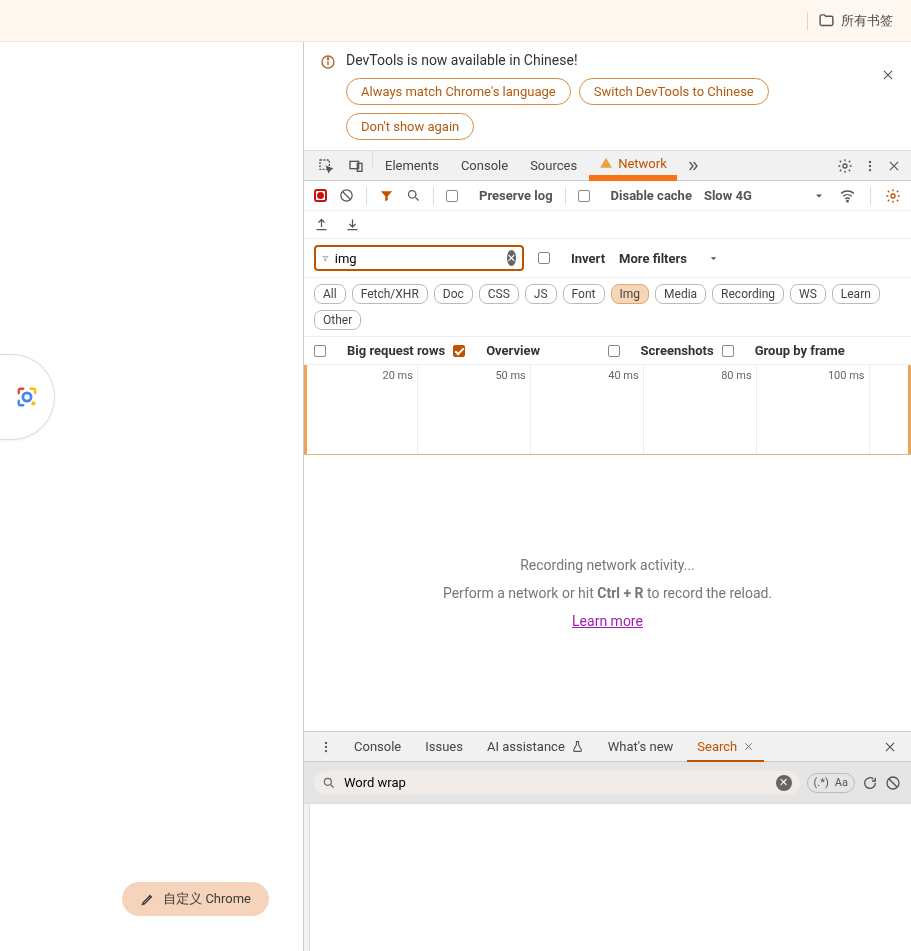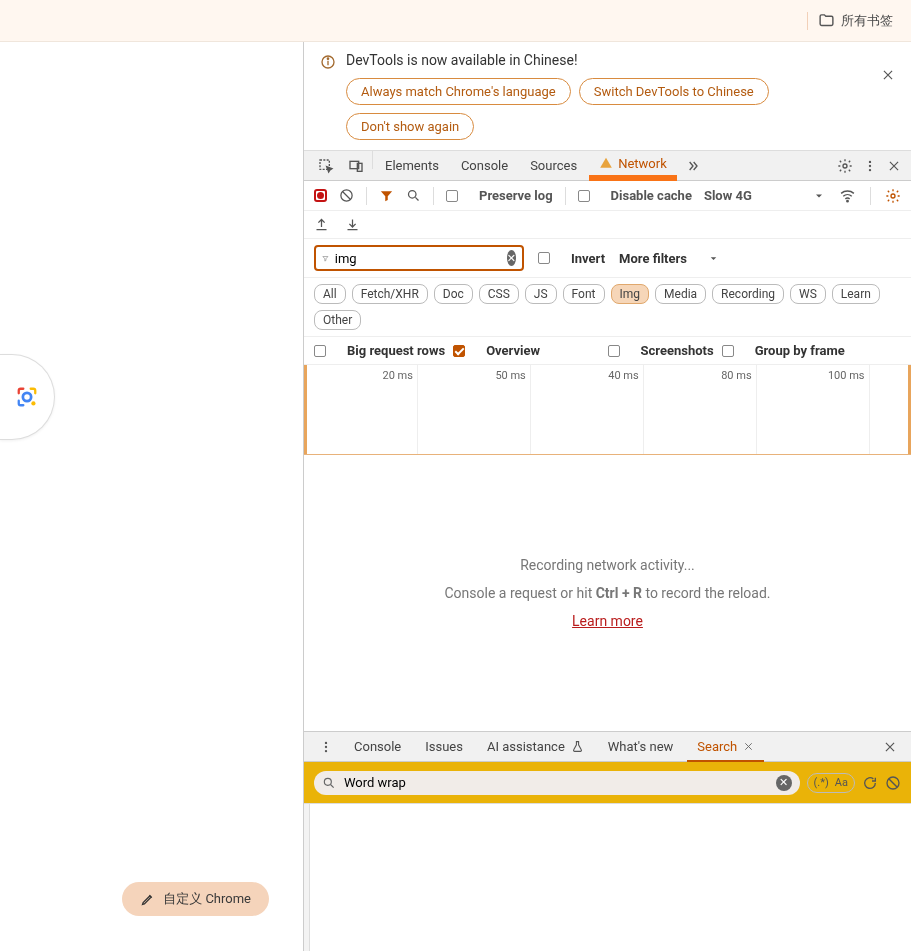--- a/index.html
+++ b/index.html
@@ -50,28 +50,28 @@
   .chip.active{background:#f6d6b8;border-color:#e0a86d;}
   .optsrow{padding:6px 10px;border-bottom:1px solid #eee;display:flex;}
   .optscol{flex:1;display:flex;gap:8px;}
   
   .waterfall{height:90px;border-bottom:1px solid #e8b27a;position:relative;background:#fff;}
   .wf-line{position:absolute;top:0;bottom:0;width:1px;background:#eee;}
   .wf-label{position:absolute;top:4px;font-size:11px;color:#666;transform:translateX(-100%);padding-right:4px;}
   .wf-edge{position:absolute;top:0;bottom:0;width:3px;background:#e8a55c;}
   
   .empty{flex:1;display:flex;flex-direction:column;align-items:center;justify-content:center;color:#777;gap:12px;font-size:14px;}
-  .empty a{color:#b91c1c;}
+  .empty a{color:#a21caf;}
   
   .drawer{border-top:1px solid #ccc;display:flex;flex-direction:column;height:220px;}
   .drawer-tabs{height:30px;background:#f1f1f1;border-bottom:1px solid #ccc;display:flex;align-items:stretch;padding:0 8px;gap:4px;}
   .dtab{padding:0 10px;display:flex;align-items:center;gap:6px;color:#444;font-size:13px;cursor:pointer;}
   .dtab.active{color:#c05300;border-bottom:2px solid #c05300;margin-bottom:-1px;}
   .drawer-right{margin-left:auto;display:flex;align-items:center;padding-right:6px;}
-  .searchbar{height:42px;border-bottom:1px solid #ddd;display:flex;align-items:center;padding:0 10px;gap:7px;background:#eab308;}
+  .searchbar{height:42px;border-bottom:1px solid #ddd;display:flex;align-items:center;padding:0 10px;gap:7px;background:#e5e5e5;}
   .search-input{flex:1;display:flex;align-items:center;background:#f1ece8;border-radius:14px;height:24px;padding:0 8px;gap:8px;}
   .search-input input{border:none;outline:none;flex:1;background:transparent;font-size:13px;}
   .regex-pill{border:1px solid #bbb;border-radius:12px;height:20px;display:flex;align-items:center;gap:6px;padding:0 6px;font-size:11px;color:#555;}
   .drawer-body{flex:1;display:flex;}
   .drawer-gutter{width:6px;background:#f3f3f3;border-right:1px solid #ddd;}
   
   svg{display:block;}
 </style>
 </head>
 <body>
@@ -316,21 +316,21 @@
       <div class="wf-line" style="left:74.4%"></div>
       <span class="wf-label" style="left:74.4%">80 ms</span>
       <div class="wf-line" style="left:93%"></div>
       <span class="wf-label" style="left:93%">100 ms</span>
       <div class="wf-edge" style="right:0"></div>
     </div>
 
     <div class="empty">
       <div>Recording network activity...</div>
       <div>
-        <span>Console a request or hit </span><b>Ctrl + R</b><span> to record the reload.</span>
+        <span>Perform a network or hit </span><b>Ctrl + R</b><span> to record the reload.</span>
       </div>
       <a href="#">Learn more</a>
     </div>
 
     <div class="drawer">
       <div class="drawer-tabs">
         <div class="tool-icon">
           <svg width="14" height="14" viewBox="0 0 24 24" fill="#555">
               <circle cx="12" cy="5" r="2"></circle>
               <circle cx="12" cy="12" r="2"></circle>

